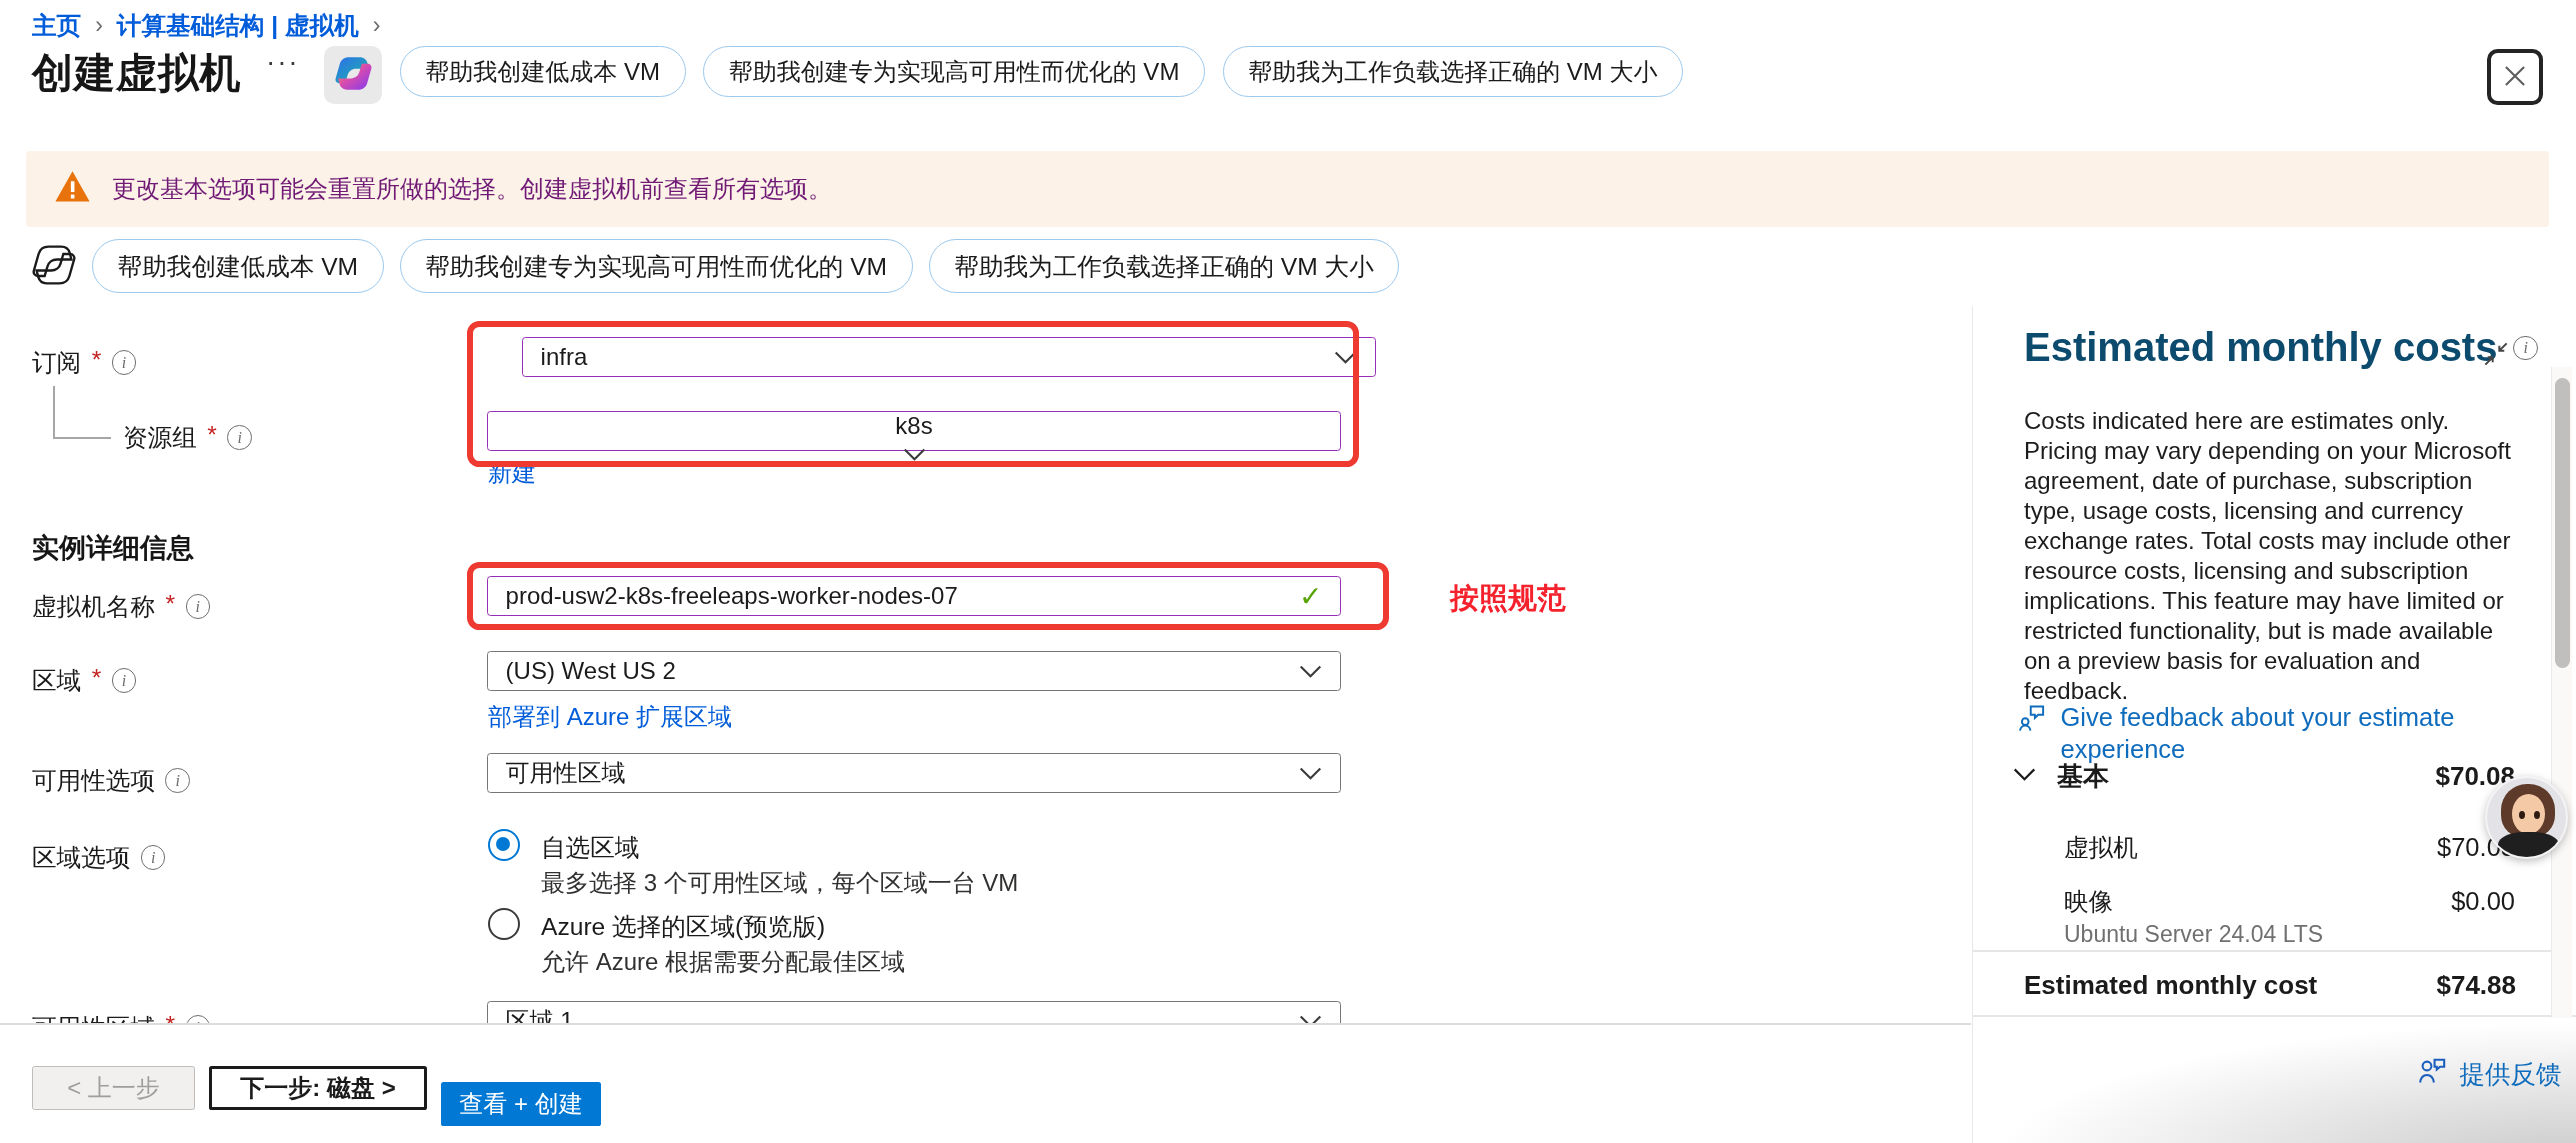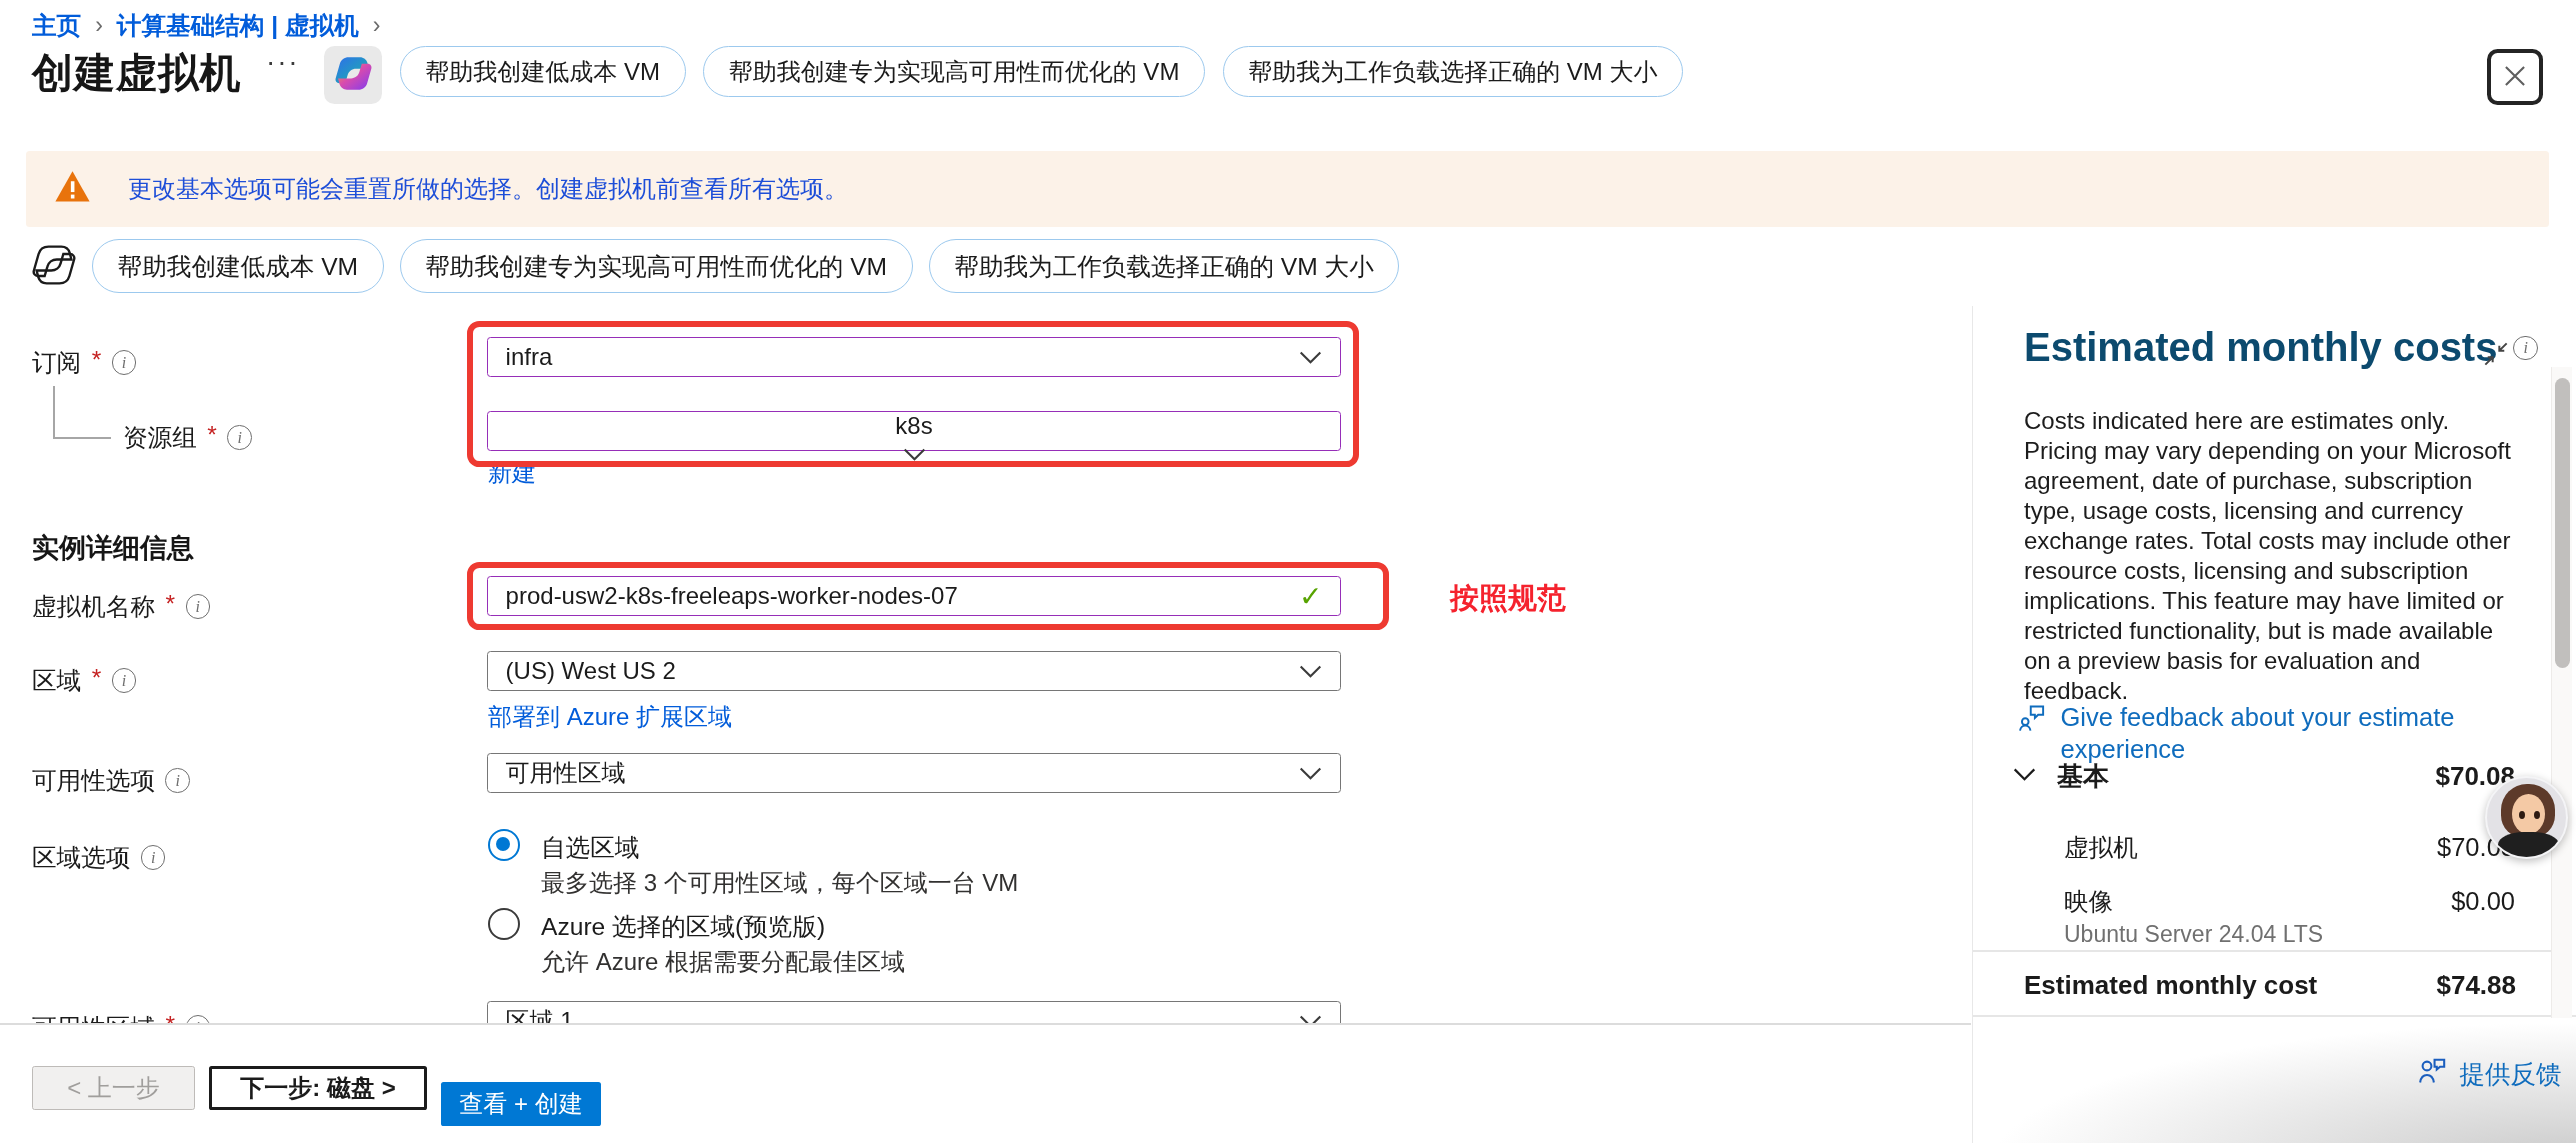--- a/index.html
+++ b/index.html
@@ -14,21 +14,21 @@
 
   
   .title-row { position:absolute; left:32px; top:46px; display:flex; align-items:flex-start; gap:17.6px; height:61px; }
   .page-title { font-size:41px; font-weight:800; color:#161616; letter-spacing:0.9px; }
   .ellipsis { font-size:28px; color:#3b3b3b; margin:0 7px; letter-spacing:1.8px; }
   .copilot-btn { width:58px; height:58px; border-radius:10.5px; background:#E9E9E9; display:flex; align-items:center; justify-content:center; cursor:pointer; }
   .pill { height:51px; border:1.8px solid #9CC9EE; border-radius:26px; background:#fff; display:flex; align-items:center; padding:0 24.6px; font-size:24px; color:#1b1b1b; white-space:nowrap; cursor:pointer; }
   .close-btn { position:absolute; right:33px; top:49px; width:56px; height:56px; border:4.4px solid #242424; border-radius:10.5px; background:#fff; display:flex; align-items:center; justify-content:center; cursor:pointer; }
 
   
-  .banner { position:absolute; left:26px; top:151px; width:2523px; height:76px; background:#FCF2E8; border-radius:3.5px; display:flex; align-items:center; padding:7px 28px; gap:37px; font-size:24px; color:#1d4ed8; }
+  .banner { position:absolute; left:26px; top:151px; width:2523px; height:76px; background:#FCF2E8; border-radius:3.5px; display:flex; align-items:center; padding:7px 28px; gap:21px; font-size:24px; color:#701a75; }
 
   
   .copilot-row { position:absolute; left:32px; top:239px; display:flex; align-items:center; gap:16px; }
   .copilot-row .pill { height:54px; border-radius:28px; font-size:24.6px; }
 
   
   .form { position:absolute; left:0; top:309px; width:1971px; height:714px; overflow:hidden; }
   .flabel { position:absolute; font-size:24.6px; color:#1b1b1b; display:flex; align-items:center; gap:10.5px; white-space:nowrap; }
   .req { color:#C52222; font-size:24.6px; transform:translateY(-3.5px); }
   .info { width:24.6px; height:24.6px; border-radius:50%; border:1.8px solid #6E6E6E; color:#6E6E6E; font-size:16px; display:flex; align-items:center; justify-content:center; font-family:"Liberation Serif",serif; font-style:italic; flex:0 0 auto; }
@@ -158,21 +158,21 @@
     <span class="pill">帮助我为工作负载选择正确的 VM 大小</span>
   </div>
 
   <div class="form">
 
     <div class="flabel" style="left:32px; top:37px;">
       <span>订阅</span>
       <span class="req">*</span>
       <span class="info">i</span>
     </div>
-    <div class="dd purple" style="top:28px;">
+    <div class="dd purple" style="top:28px;margin-left:35px;">
       <span>infra</span>
       <span><svg width="23" height="14" viewBox="0 0 16 10">
             <path d="M1 1l7 7 7-7" fill="none" stroke="#3b3b3b" stroke-width="1.5"></path>
           </svg></span>
     </div>
 
     <div class="conn" style="left:53px; top:77px; width:1.8px; height:53px;"></div>
     <div class="conn" style="left:53px; top:128px; width:58px; height:1.8px;"></div>
 
     <div class="flabel" style="left:123px; top:112px;">

